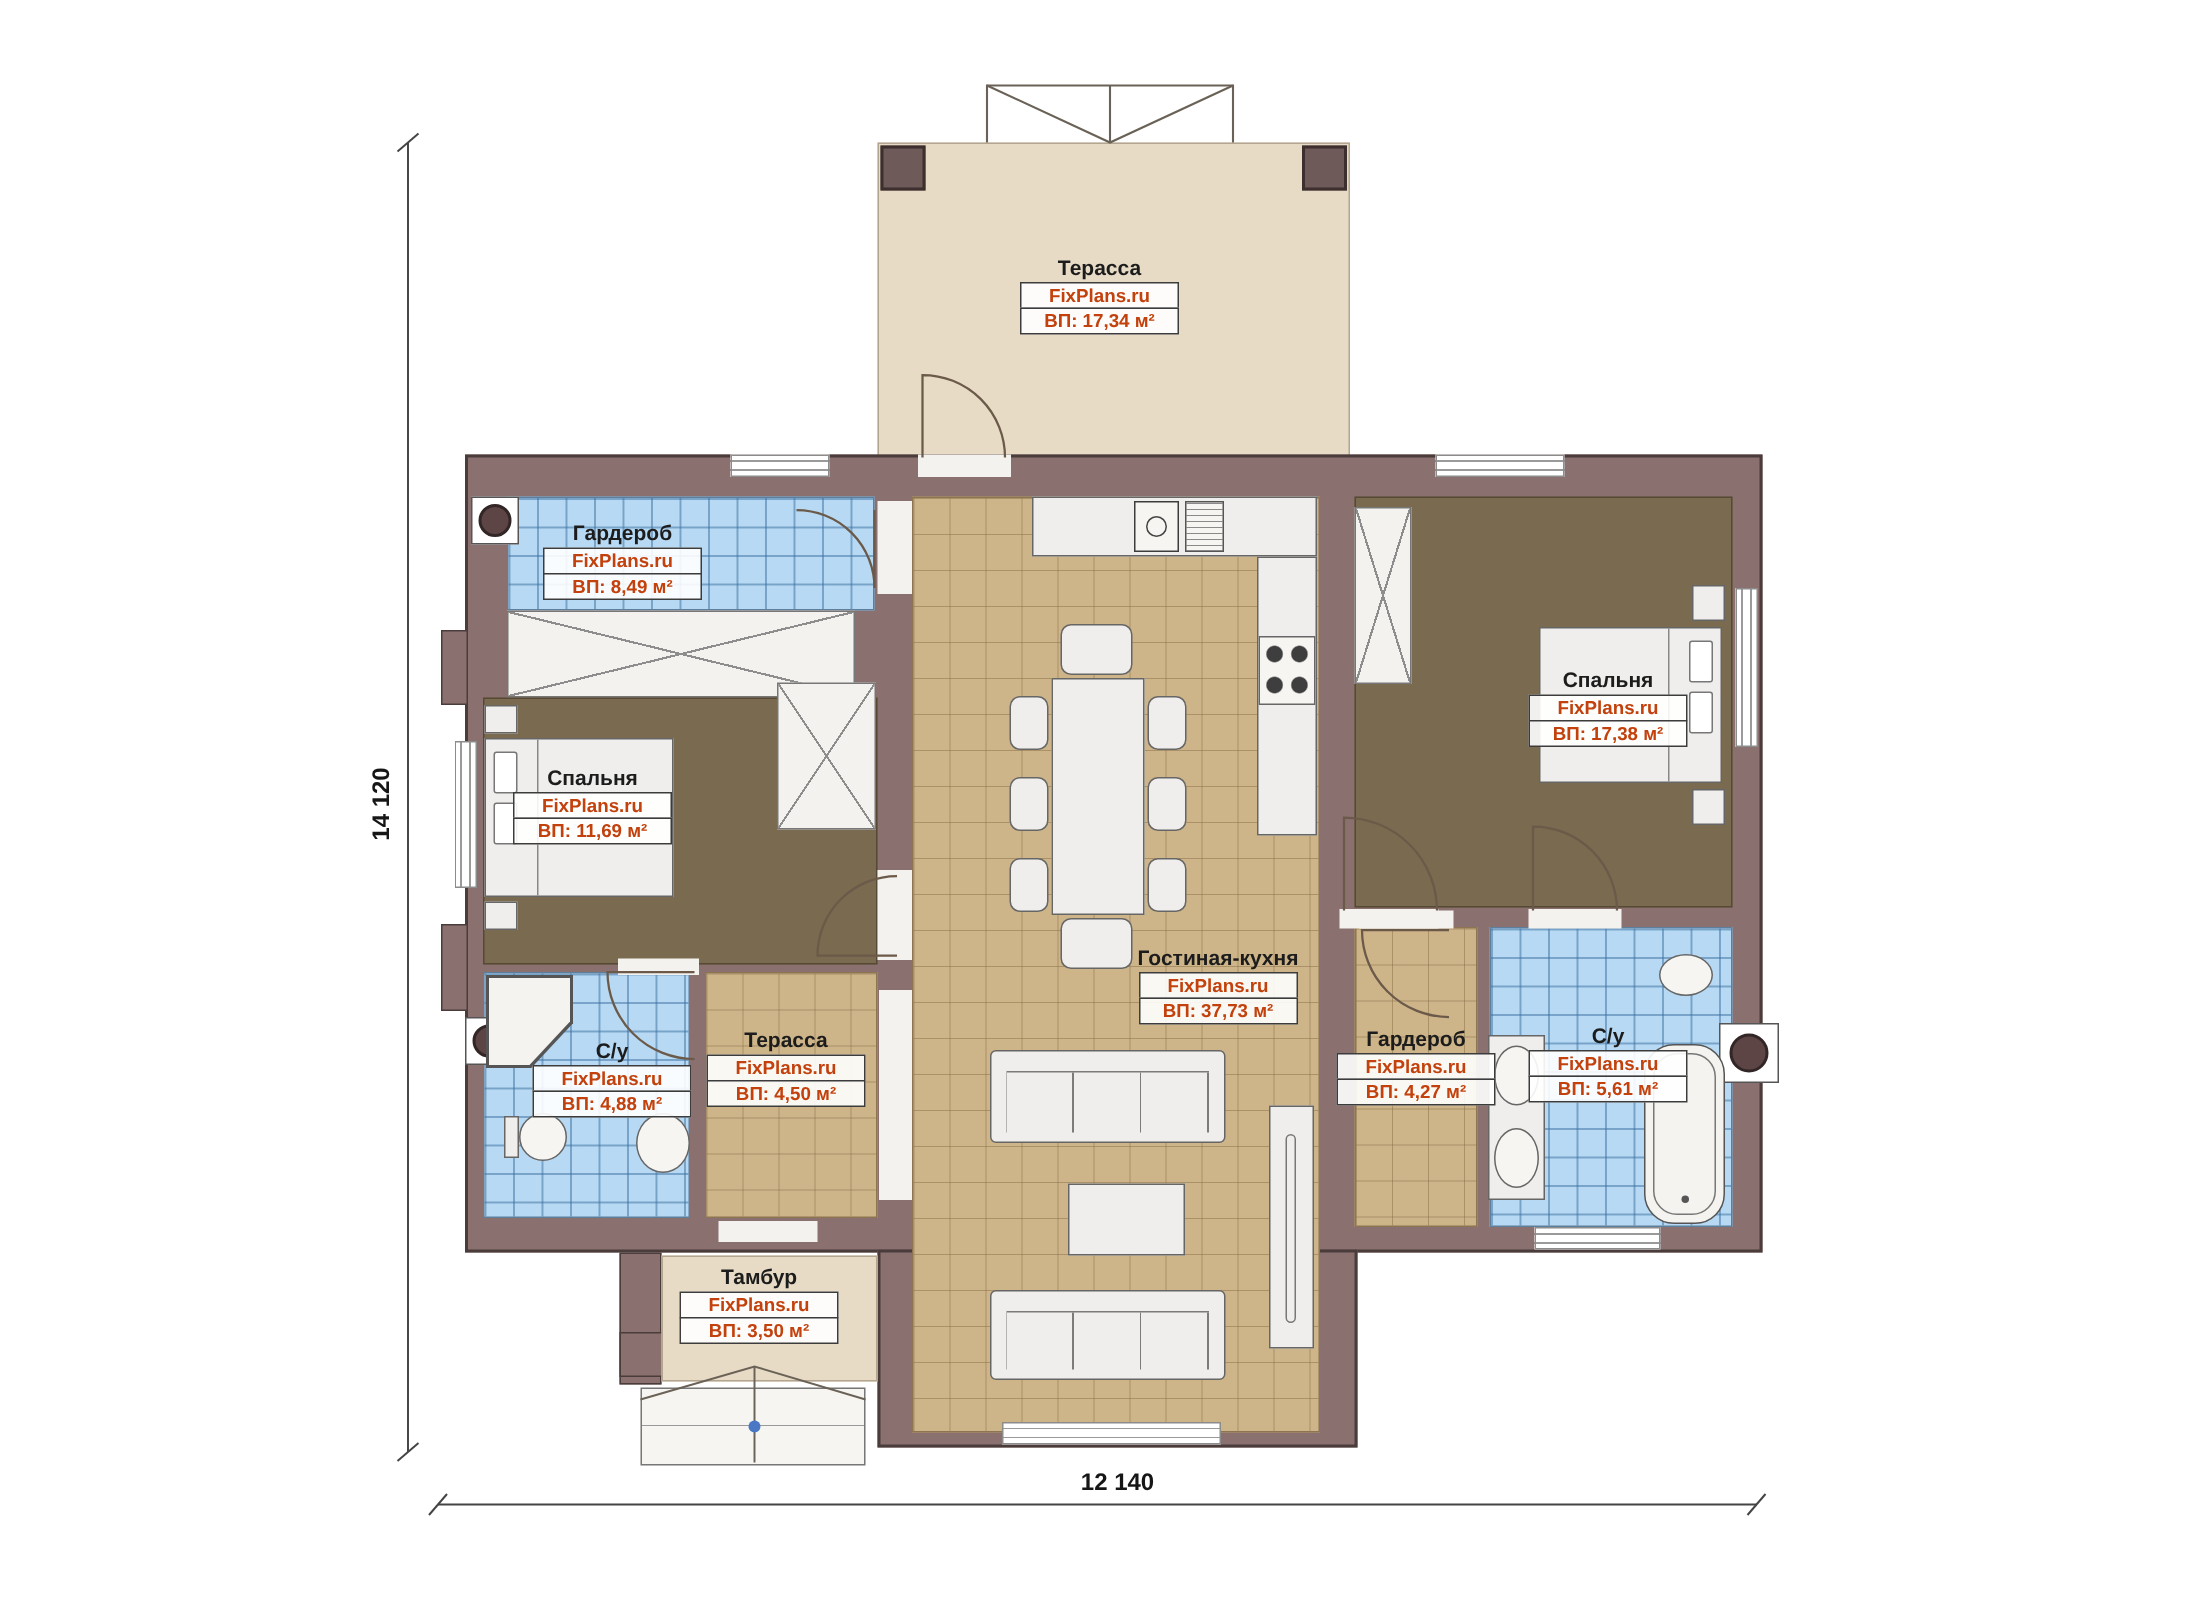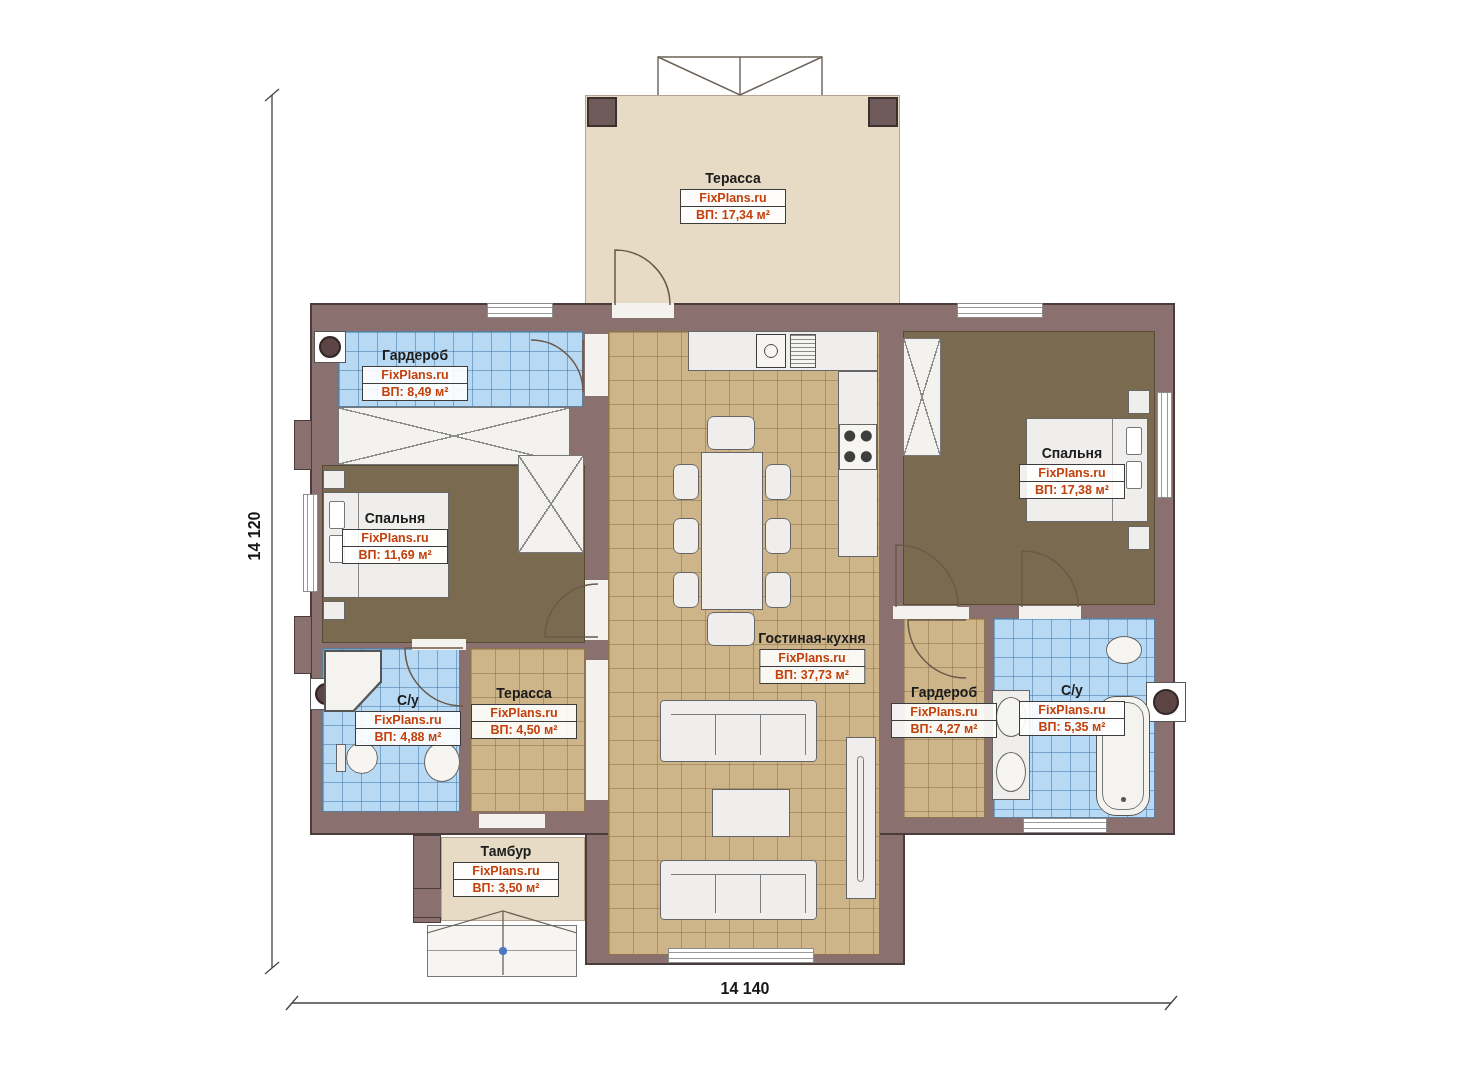--- a/index.html
+++ b/index.html
@@ -263,27 +263,27 @@
     <div class="room-name">Гардероб</div>
     <span class="room-tbl">
         <span class="room-box">FixPlans.ru</span>
         <span class="room-box">ВП: 4,27 м²</span>
       </span>
   </div>
   <div class="room-label" style="left:1072px;top:682px">
     <div class="room-name">С/у</div>
     <span class="room-tbl">
         <span class="room-box">FixPlans.ru</span>
-        <span class="room-box">ВП: 5,35 м²</span>
+        <span class="room-box">ВП: 5,61 м²</span>
       </span>
   </div>
   <div class="room-label" style="left:506px;top:843px">
     <div class="room-name">Тамбур</div>
     <span class="room-tbl">
         <span class="room-box">FixPlans.ru</span>
         <span class="room-box">ВП: 3,50 м²</span>
       </span>
   </div>
 
   <div class="dim-label" style="left:210px;top:527px;width:90px;transform:rotate(-90deg)">14 120</div>
-  <div class="dim-label" style="left:690px;top:980px;width:110px">14 140</div>
+  <div class="dim-label" style="left:690px;top:980px;width:110px">12 140</div>
 
 </div>
 
 </body></html>

